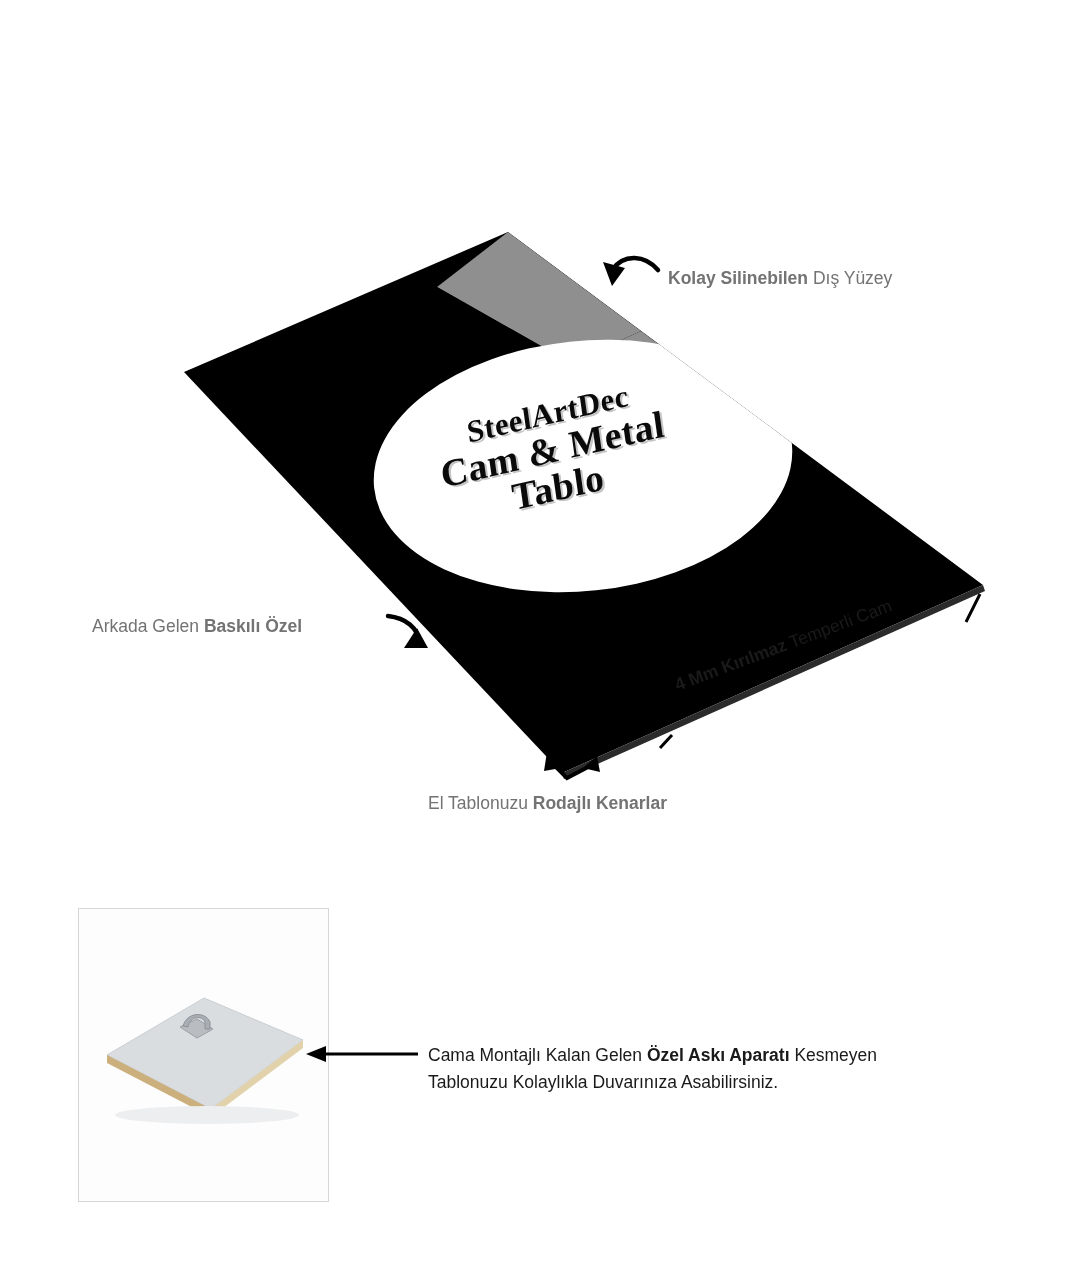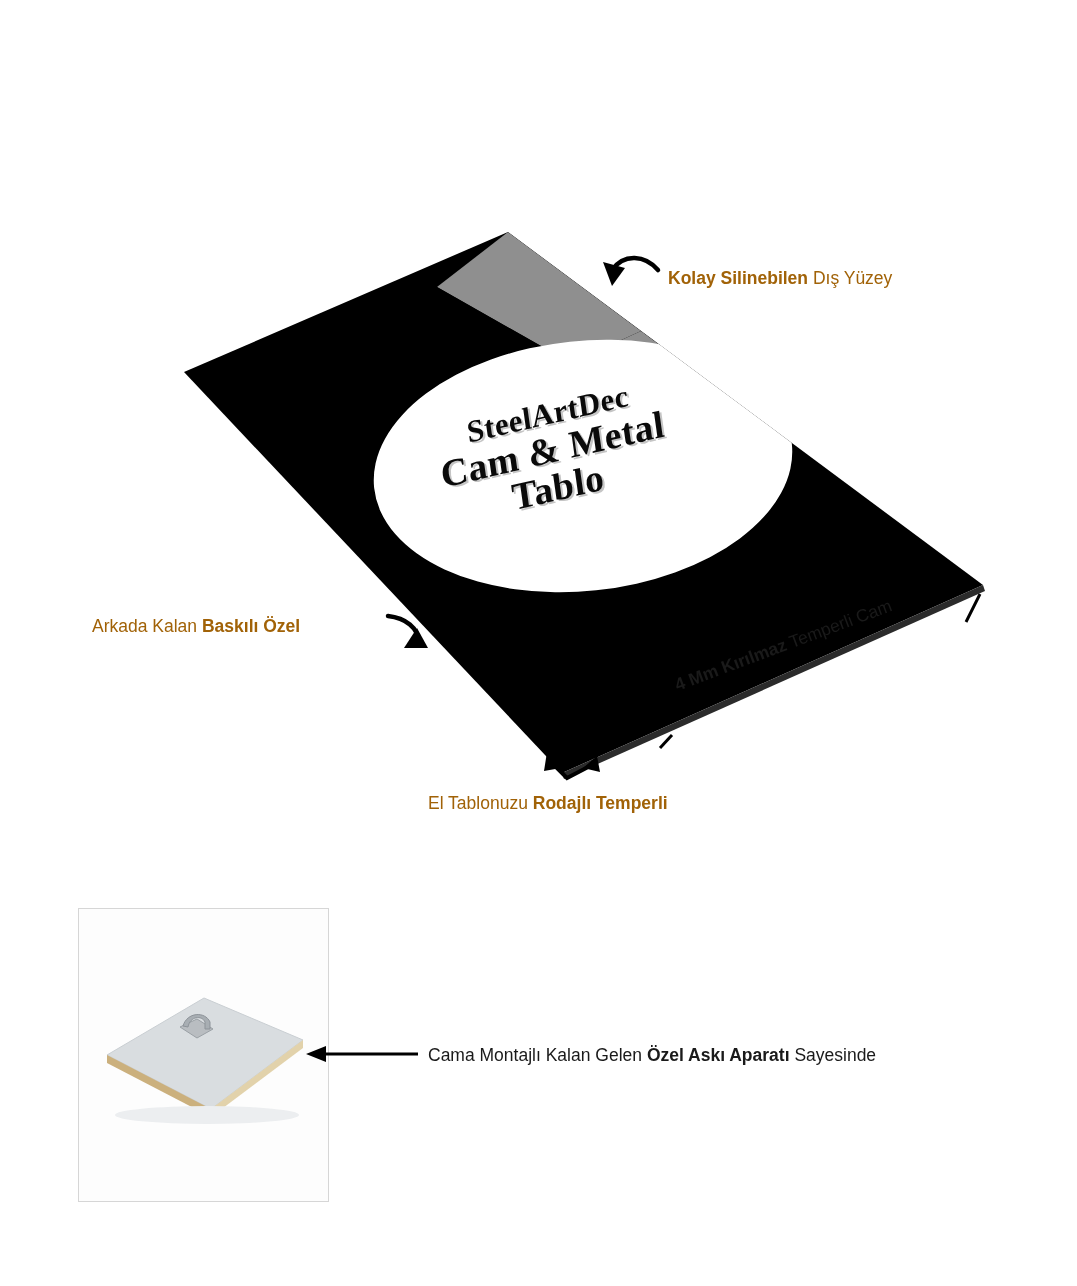--- a/index.html
+++ b/index.html
@@ -55,21 +55,21 @@
     text-shadow: 2px 2px 0 rgba(150,150,150,0.55);
   }
   .logo-line-1 { font-size: 31px; }
   .logo-line-2 { font-size: 38px; }
   .logo-line-3 { font-size: 38px; }
 
   
   .label {
     position: absolute;
     font-size: 17.5px;
-    color: #a16207;
+    color: #737373;
     white-space: nowrap;
   }
   .label b { font-weight: bold; }
 
   .label-top {
     left: 668px;
     top: 268px;
   }
   .label-left {
     left: 92px;
@@ -166,25 +166,25 @@
       <div class="logo-line logo-line-1">SteelArtDec</div>
       <div class="logo-line logo-line-2">Cam &amp; Metal</div>
       <div class="logo-line logo-line-3">Tablo</div>
     </div>
 
     <div class="label label-top">
       <b>Kolay Silinebilen</b><span> Dış Yüzey</span>
     </div>
 
     <div class="label label-left">
-      <span>Arkada Kalan </span><b>Baskılı Özel</b>
+      <span>Arkada Gelen </span><b>Baskılı Özel</b>
     </div>
 
     <div class="label label-bottom">
-      <span>El Tablonuzu </span><b>Rodajlı Temperli</b>
+      <span>El Tablonuzu </span><b>Rodajlı Kenarlar</b>
     </div>
 
     <div class="label-diag">
       <b>4 Mm Kırılmaz</b><span> Temperli Cam</span>
     </div>
   </div>
 
   <div class="hanger-box">
     <svg width="249" height="292" viewBox="0 0 249 292">
       <rect x="0" y="0" width="249" height="292" fill="#fdfdfd"></rect>
@@ -200,16 +200,17 @@
       <ellipse cx="128" cy="206" rx="92" ry="9" fill="#eceef0"></ellipse>
     </svg>
   </div>
 
   <svg style="position:absolute;left:300px;top:1034px;" width="120" height="40" viewBox="0 0 120 40">
     <line x1="118" y1="20" x2="22" y2="20" stroke="#000000" stroke-width="3"></line>
     <polygon points="6,20 26,12 26,28" fill="#000000"></polygon>
   </svg>
 
   <div class="bottom-text">
-    <span>Cama Montajlı Kalan Gelen </span><b>Özel Askı Aparatı</b><span> Sayesinde</span><br>
+    <span>Cama Montajlı Kalan Gelen </span><b>Özel Askı Aparatı</b><span> Kesmeyen</span><br>
+    <span>Tablonuzu Kolaylıkla Duvarınıza Asabilirsiniz.</span>
   </div>
 
 </div>
 
 </body></html>

